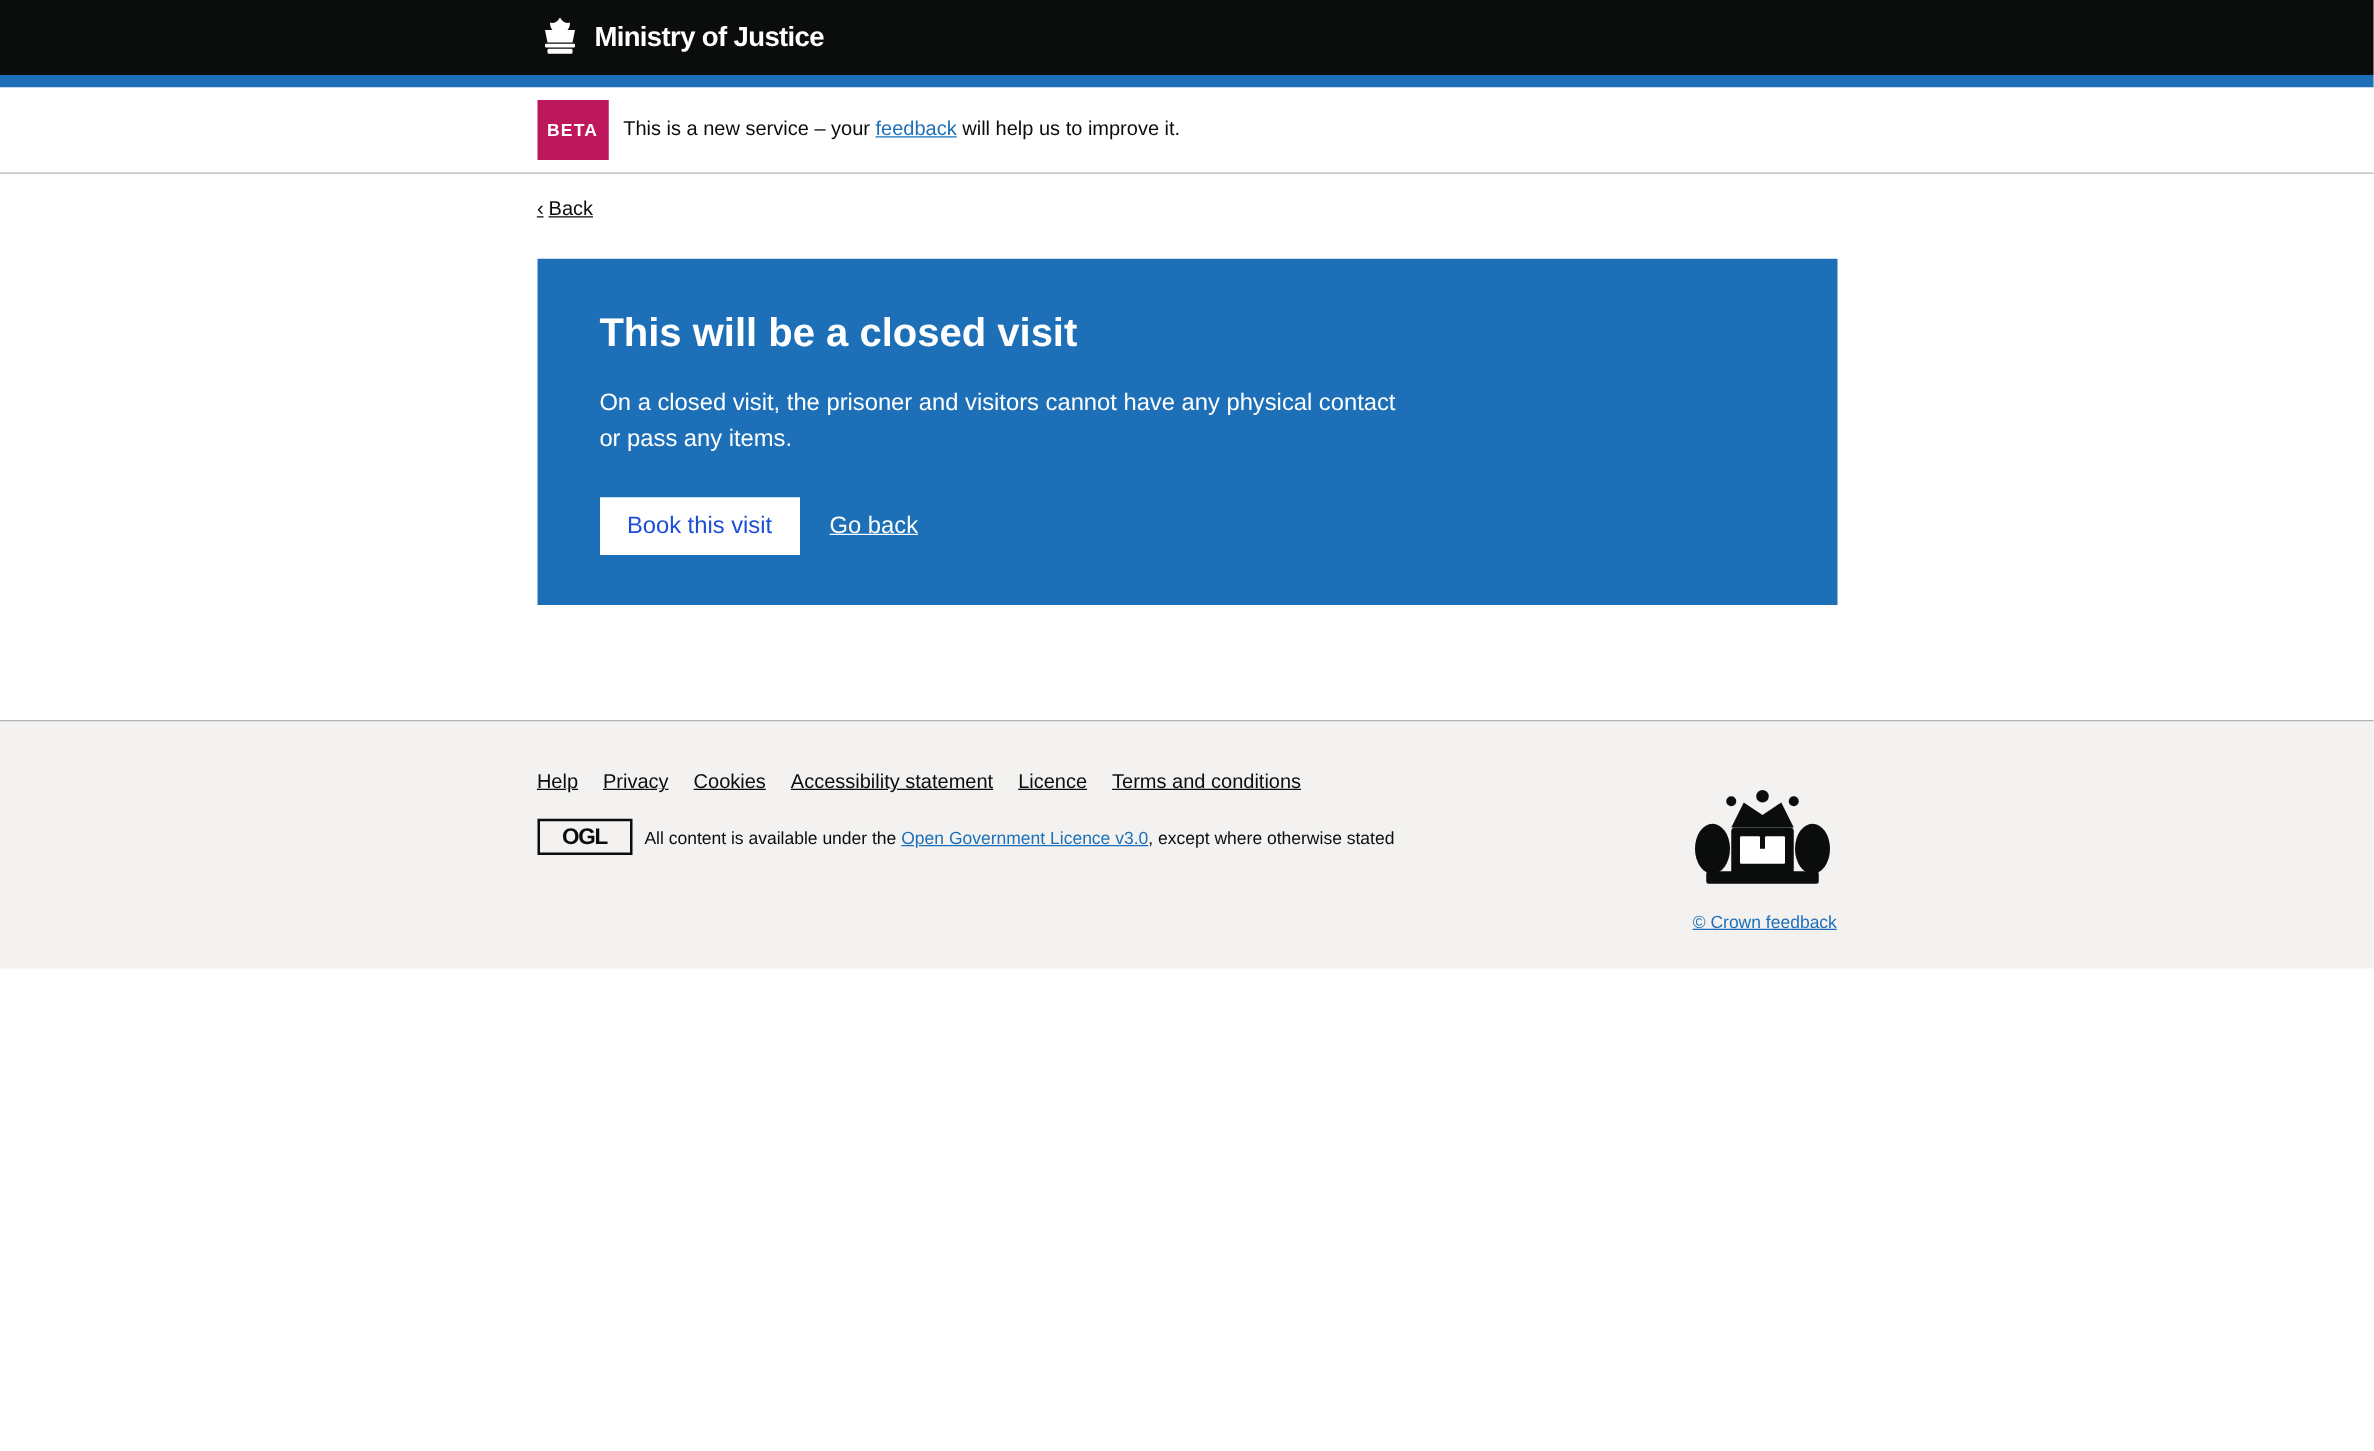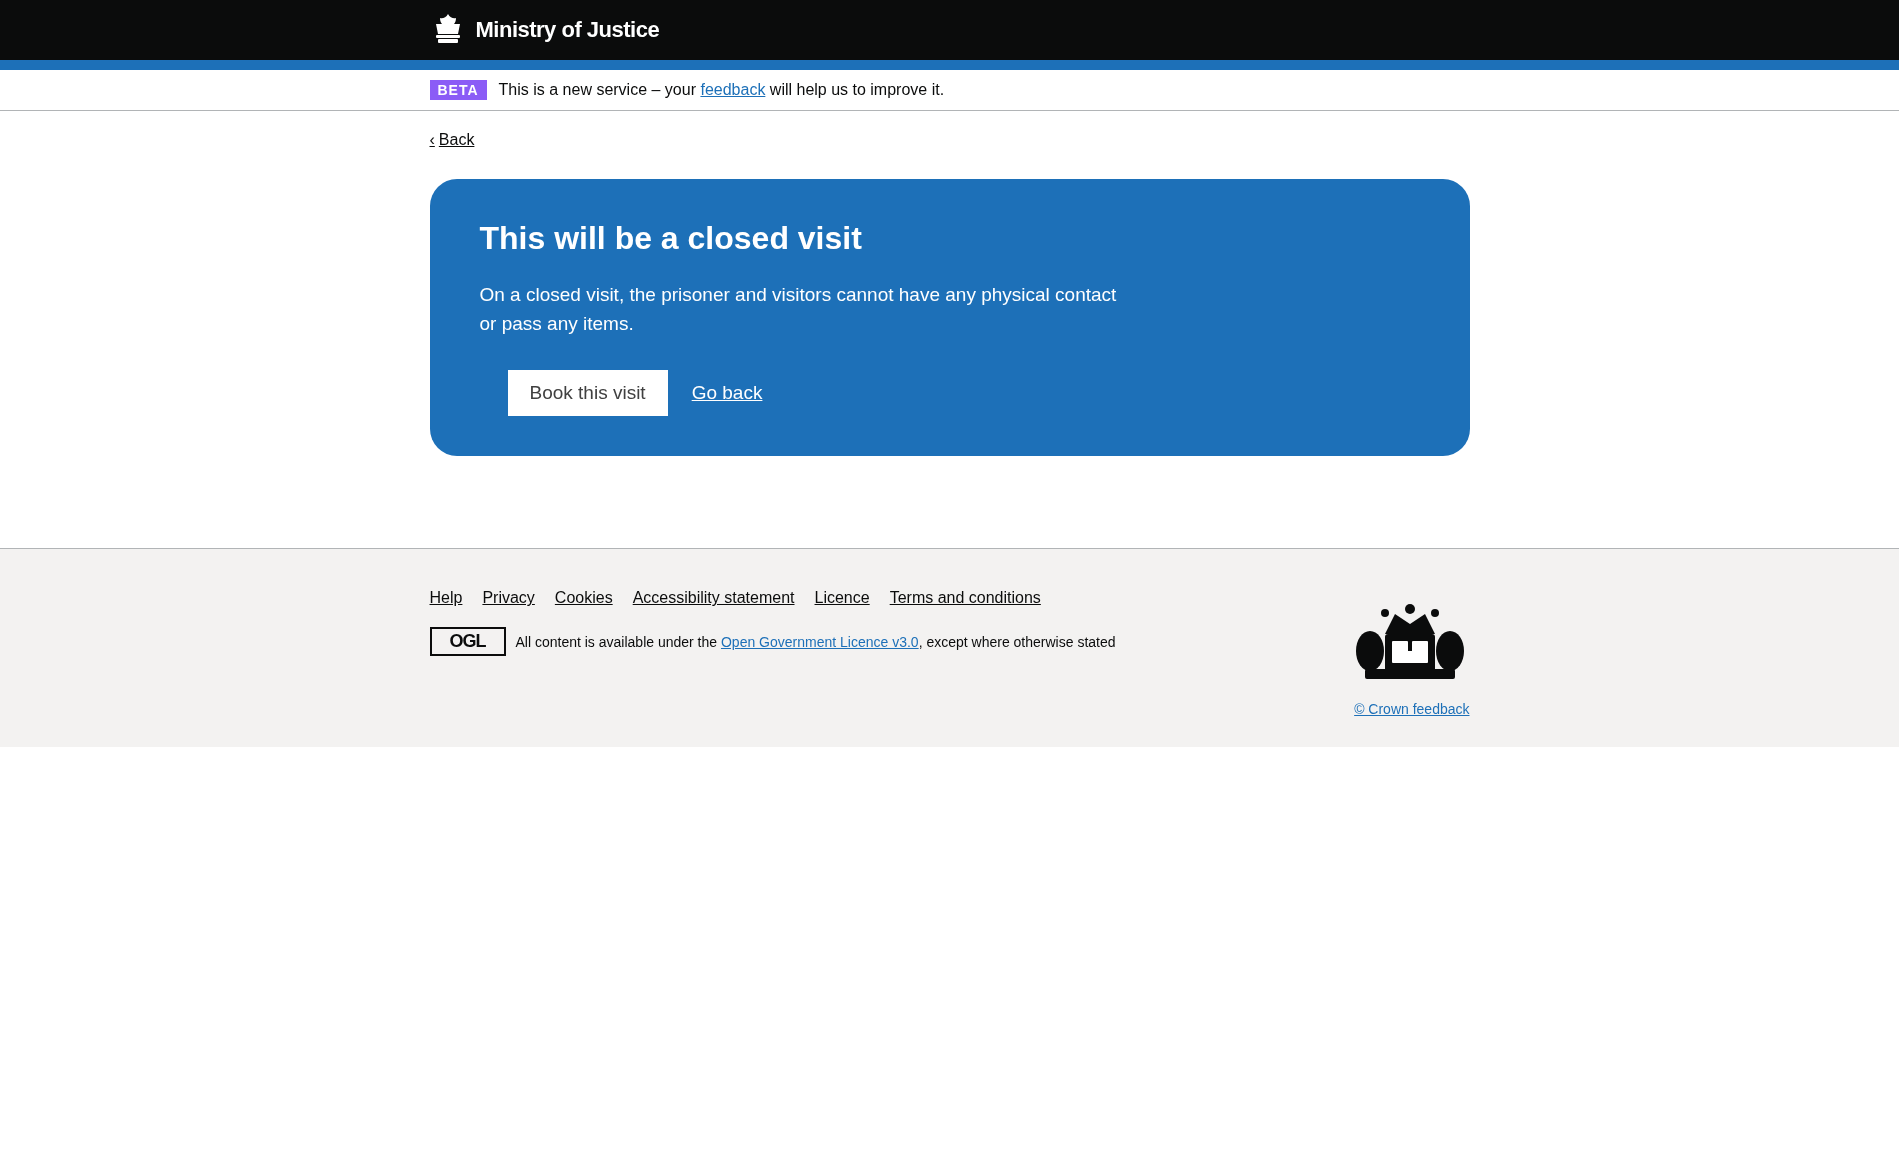--- a/index.html
+++ b/index.html
@@ -68,25 +68,25 @@
     .beta-banner-inner {
       max-width: 1100px;
       margin: 0 auto;
       padding: 0 30px;
       display: flex;
       align-items: center;
       gap: 12px;
     }
 
     .beta-tag {
-      background: #8b5cf6;
+      background: #be185d;
       color: #ffffff;
       font-size: 14px;
       font-weight: 700;
-      padding: 2px 8px;
+      padding: 16px 8px;
       letter-spacing: 1px;
       text-transform: uppercase;
     }
 
     .beta-text {
       font-size: 16px;
       color: #0b0c0c;
     }
 
     .beta-text a {
@@ -112,21 +112,20 @@
       display: inline-flex;
       align-items: center;
       gap: 4px;
     }
 
     
     .notification-panel {
       background: #1d70b8;
       padding: 40px 50px;
       margin: 20px 0 30px;
-      border-radius: 27px;
     }
 
     .notification-title {
       color: #ffffff;
       font-size: 32px;
       font-weight: 700;
       margin-bottom: 24px;
       line-height: 1.2;
     }
 
@@ -139,29 +138,28 @@
     }
 
     .notification-actions {
       display: flex;
       align-items: center;
       gap: 24px;
     }
 
     .btn-book {
       background: #ffffff;
-      color: #404040;
+      color: #1d4ed8;
       border: 2px solid #ffffff;
       padding: 10px 20px;
       font-size: 19px;
       font-weight: 400;
       cursor: pointer;
       text-decoration: none;
       display: inline-block;
-      margin-left: 28px;
     }
 
     .btn-go-back {
       color: #ffffff;
       font-size: 19px;
       text-decoration: underline;
       cursor: pointer;
       background: none;
       border: none;
       padding: 0;

